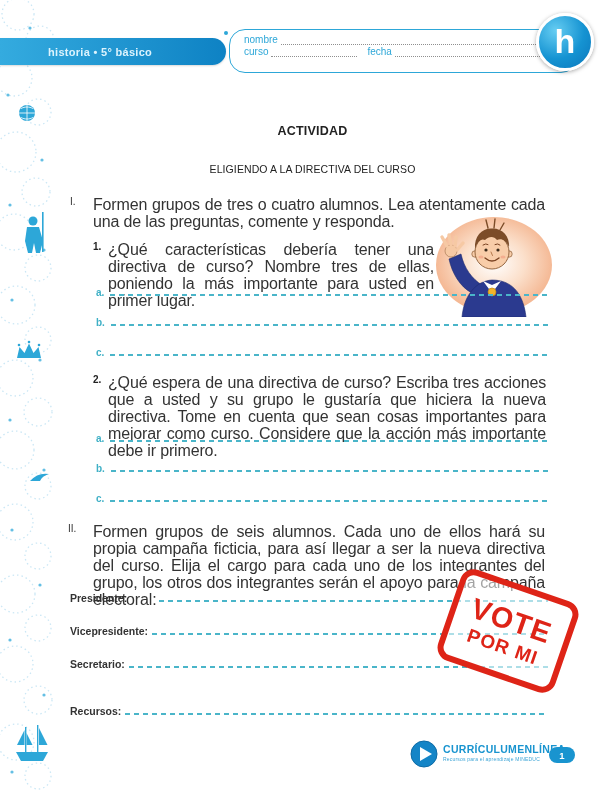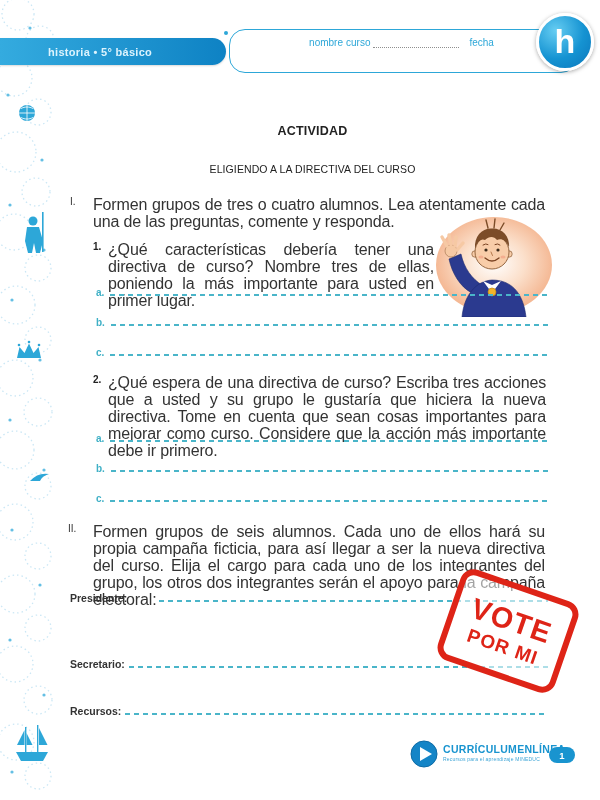--- a/index.html
+++ b/index.html
@@ -12,21 +12,21 @@
   
   .banner{position:absolute;left:0;top:38px;width:226px;height:27px;
           background:linear-gradient(90deg,#34abdf,#0e82c4);
           border-radius:0 14px 14px 0;display:flex;align-items:center;
           padding-left:48px;box-sizing:border-box;box-shadow:0 1px 2px rgba(0,0,0,.15);}
   .banner span{color:#dcf3fd;font-size:11px;font-weight:bold;letter-spacing:.3px;}
   .tip-dot{position:absolute;left:224px;top:31px;width:4px;height:4px;border-radius:50%;background:#2da7d8;}
 
   .name-box{position:absolute;left:229px;top:29px;width:348px;height:44px;
             border:1.4px solid #2da7d8;border-radius:16px;box-sizing:border-box;
-            display:flex;justify-content:center;
+            display:flex;flex-direction:column;justify-content:space-between;
             padding:3px 14px 20px 14px;background:#fff;}
   .nb-row{display:flex;align-items:flex-end;height:15px;}
   .nb-label{font-size:10px;color:#2da7d8;margin-right:3px;}
   .dots{border-bottom:1.3px dotted #8f8f8f;height:11px;}
   .dots.flex{flex:1;}
   .dots.short{width:86px;margin-right:10px;}
 
   .h-circle{position:absolute;left:536px;top:13px;width:58px;height:58px;border-radius:50%;
             background:radial-gradient(circle at 32% 28%,#66cdf2,#1593d2 55%,#0b76ba);
             border:3px solid #ffffff;box-sizing:border-box;
@@ -262,20 +262,24 @@
     <span class="wline"></span>
   </div>
 
   <div class="numeral" style="left:68px;top:523px;">II.</div>
   <div class="para" style="left:93px;top:523px;width:452px;">Formen grupos de seis alumnos. Cada uno de ellos hará su propia campaña ficticia, para así llegar a ser la nueva directiva del curso. Elija el cargo para cada uno de los integrantes del grupo, los otros dos integrantes serán el apoyo para la campaña electoral:</div>
 
   <div class="role-row" style="left:70px;top:589px;right:52px;gap:28px;">
     <span class="rlab">Presidente:</span>
     <span class="wline"></span>
   </div>
+  <div class="role-row" style="left:70px;top:622px;right:52px;">
+    <span class="rlab">Vicepresidente:</span>
+    <span class="wline"></span>
+  </div>
   <div class="role-row" style="left:70px;top:655px;right:52px;">
     <span class="rlab">Secretario:</span>
     <span class="wline"></span>
   </div>
   <div class="role-row" style="left:70px;top:702px;right:52px;">
     <span class="rlab">Recursos:</span>
     <span class="wline"></span>
   </div>
 
   <div class="stamp">

